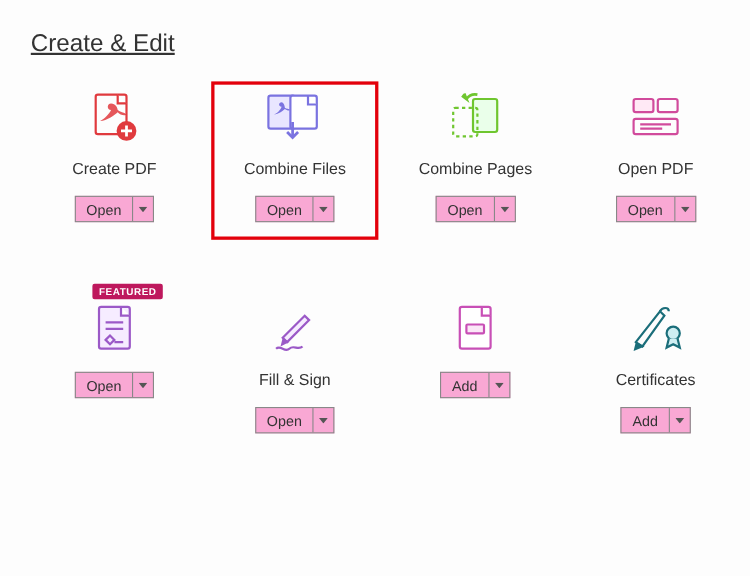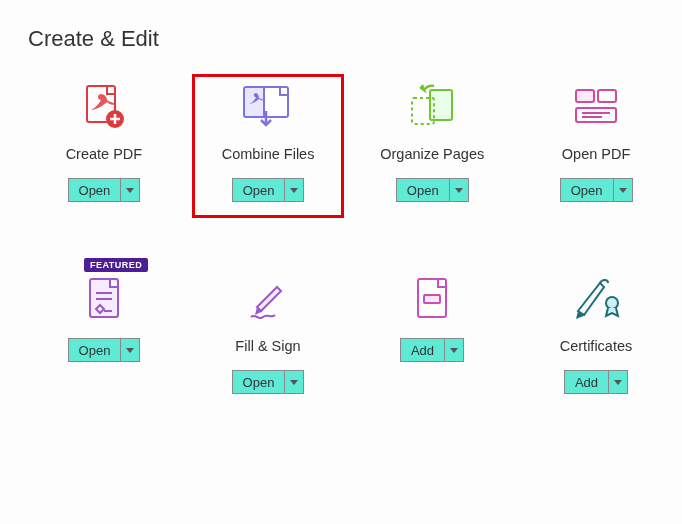--- a/index.html
+++ b/index.html
@@ -11,20 +11,21 @@
     background: #fdfdfd;
     color: #333;
     overflow: hidden;
   }
   .page { padding: 20px 10px 10px 28px; }
   .section-title {
     font-size: 22px;
     font-weight: 400;
     color: #333;
     margin: 6px 0 22px 0;
+    text-decoration: underline;
   }
   .grid {
     display: flex;
     gap: 12px;
     margin-bottom: 48px;
   }
   .card {
     width: 170px;
     display: flex;
     flex-direction: column;
@@ -51,21 +52,21 @@
     color: #333;
     margin-bottom: 16px;
     white-space: nowrap;
   }
   .btn {
     display: flex;
     border: 1px solid #888;
     height: 22px;
     font-size: 13px;
     color: #333;
-    background: #5eead4;
+    background: #f9a8d4;
     cursor: pointer;
     user-select: none;
   }
   .btn-main {
     padding: 0 10px;
     display: flex;
     align-items: center;
     border-right: 1px solid #888;
   }
   .btn-arrow {
@@ -73,21 +74,21 @@
     display: flex;
     align-items: center;
     justify-content: center;
   }
   .btn-arrow svg { display: block; }
 
   .badge {
     position: absolute;
     top: -8px;
     left: 56px;
-    background: #4c1d95;
+    background: #be185d;
     color: #fff;
     font-size: 9px;
     font-weight: 700;
     letter-spacing: 0.5px;
     padding: 2px 6px;
     border-radius: 2px;
   }
 </style>
 </head>
 <body>
@@ -144,21 +145,21 @@
 
     <div class="card">
       <div class="icon-wrap">
         <svg width="52" height="44" viewBox="0 0 52 44">
           <rect x="24" y="6" width="22" height="30" rx="2" fill="#eaffea" stroke="#6fc62f" stroke-width="2"></rect>
           <rect x="6" y="14" width="22" height="26" rx="2" fill="none" stroke="#6fc62f" stroke-width="2" stroke-dasharray="3 3"></rect>
           <path d="M18 6 a10 10 0 0 1 10 -4" fill="none" stroke="#6fc62f" stroke-width="2.5"></path>
           <polyline points="14,3 18,6 16,1" fill="none" stroke="#6fc62f" stroke-width="2.5"></polyline>
         </svg>
       </div>
-      <div class="label">Organize Pages</div>
+      <div class="label">Combine Pages</div>
       <div class="btn">
         <div class="btn-main">Open</div>
         <div class="btn-arrow">
           <svg width="8" height="5">
               <polygon points="0,0 8,0 4,5" fill="#555"></polygon>
             </svg>
         </div>
       </div>
     </div>
 

